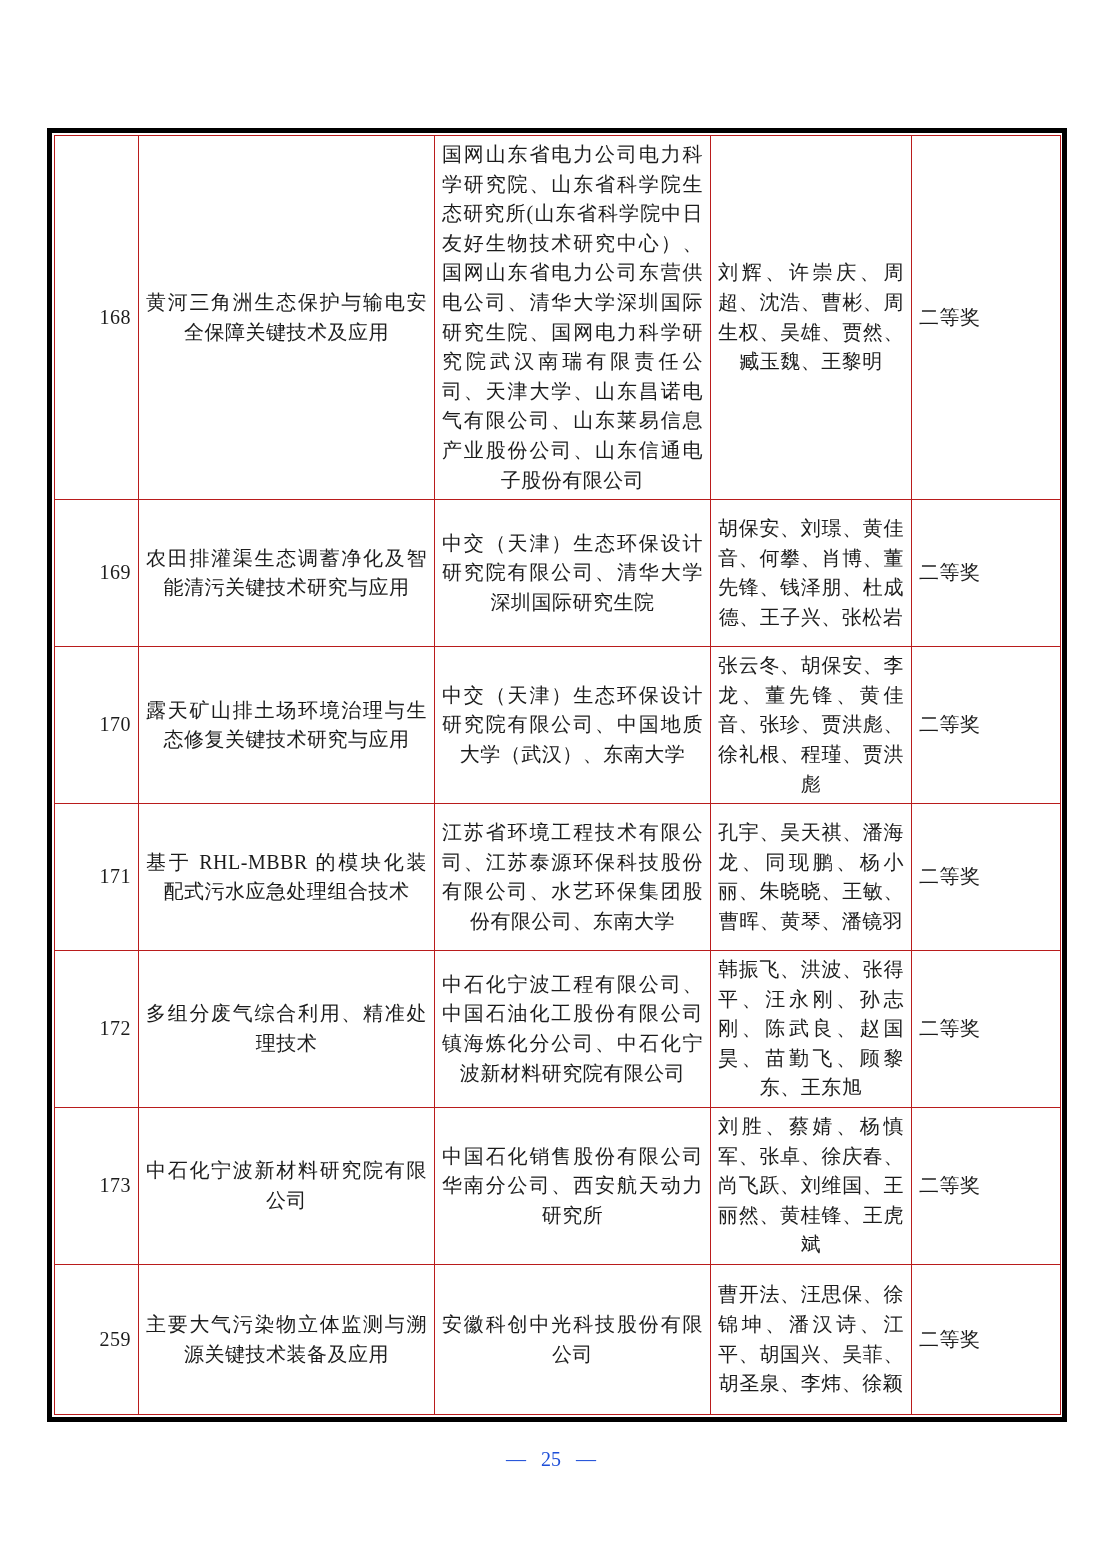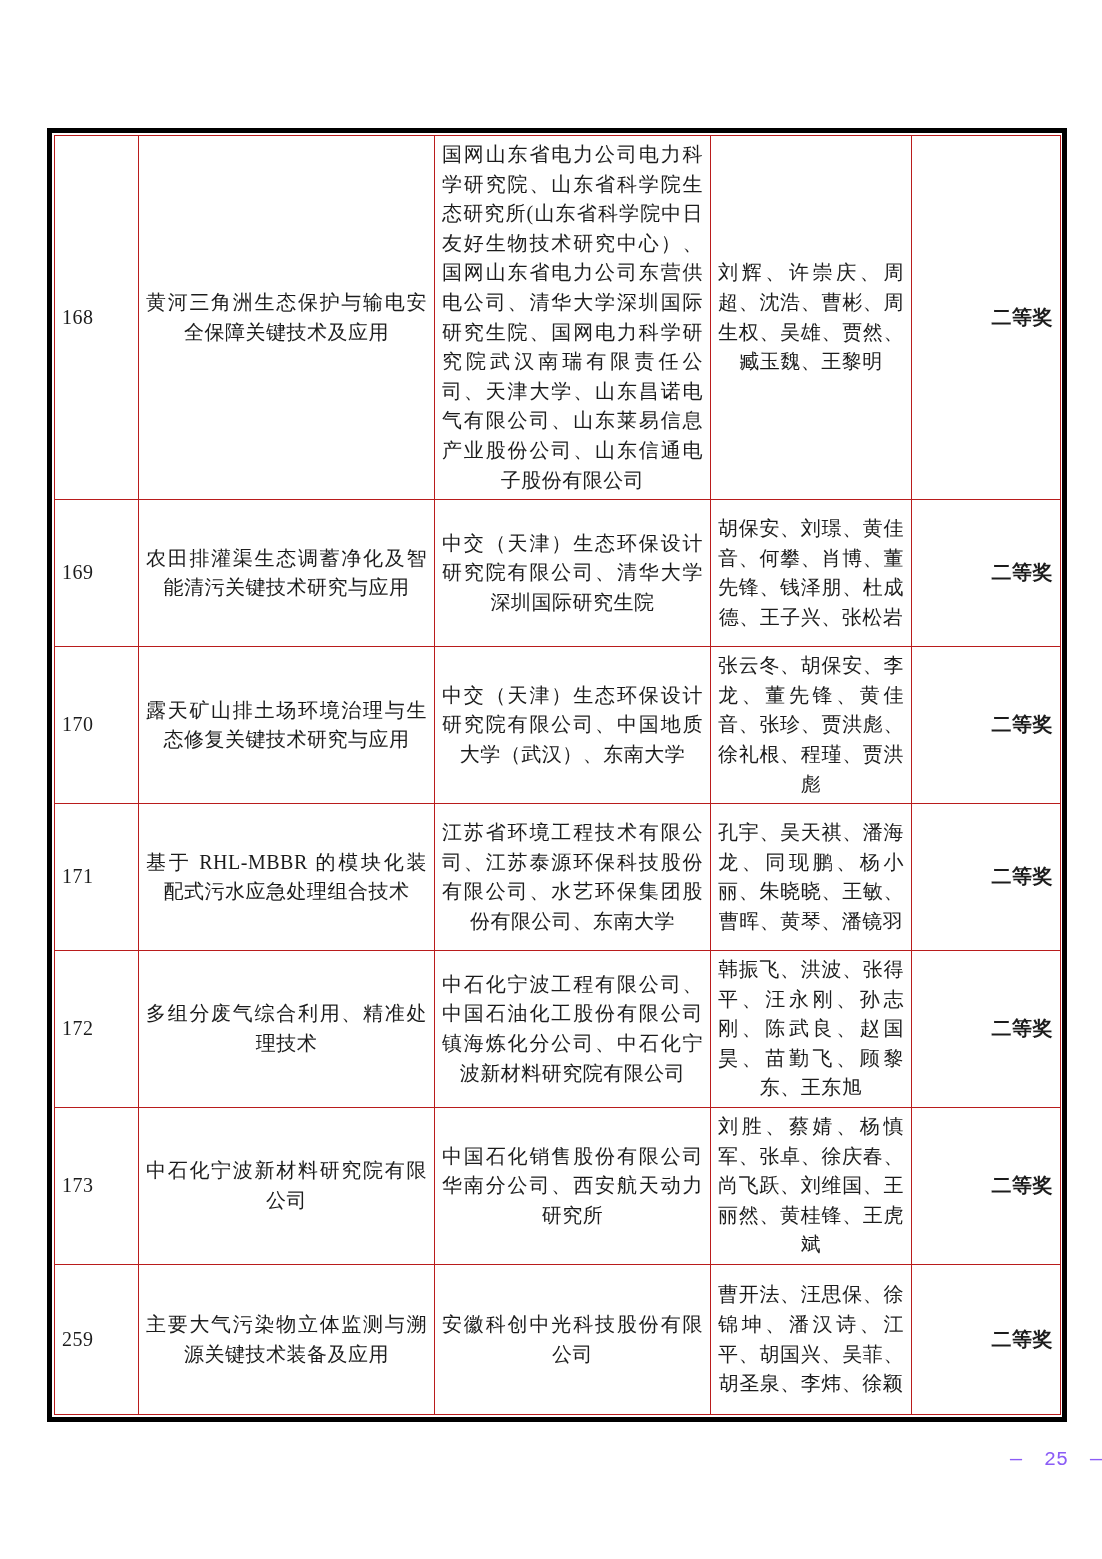--- a/index.html
+++ b/index.html
@@ -36,49 +36,48 @@
     border: 1px solid #b91c1c;
     vertical-align: middle;
     padding: 4px 7px;
     font-size: 20px;
     line-height: 1.48;
     letter-spacing: 0.5px;
     overflow: hidden;
     box-sizing: border-box;
   }
   td.c-no {
-    text-align: left;
+    text-align: right;
     font-size: 21px;
     letter-spacing: 0;
   }
   td.c-proj, td.c-org, td.c-people {
     text-align: justify;
     text-align-last: center;
   }
   td.c-award {
-    text-align: right;
+    text-align: left;
     letter-spacing: 2px;
-    font-weight: bold;
   }
   tr.r-168 { height: 357px; }
   tr.r-169 { height: 147px; }
   tr.r-170 { height: 146px; }
   tr.r-171 { height: 147px; }
   tr.r-172 { height: 147px; }
   tr.r-173 { height: 146px; }
   tr.r-174 { height: 150px; }
   .footer {
     position: absolute;
     top: 1448px;
     left: 0;
     width: 100%;
-    text-align: right;
-    font-family: Liberation Mono, monospace;
+    text-align: center;
+    font-family: Liberation Serif, serif;
     font-size: 20px;
-    color: #8b5cf6;
+    color: #1d4ed8;
     word-spacing: 10px;
   }
 </style>
 </head>
 <body>
 
 <div class="page">
 
   <div class="table-wrap">
     <table class="awards">

